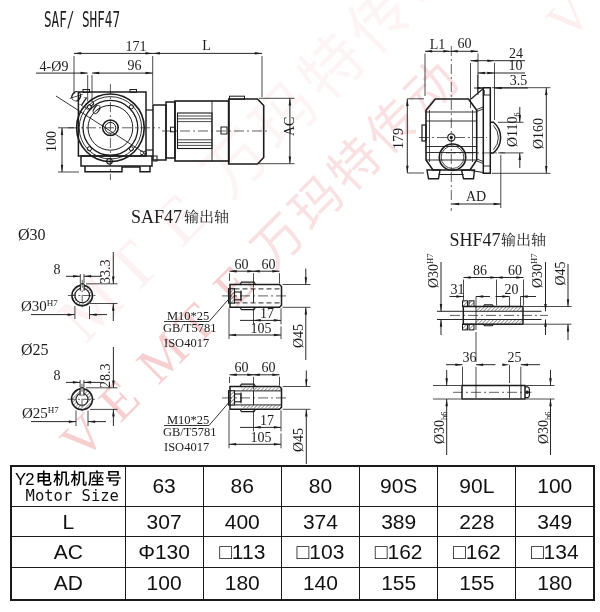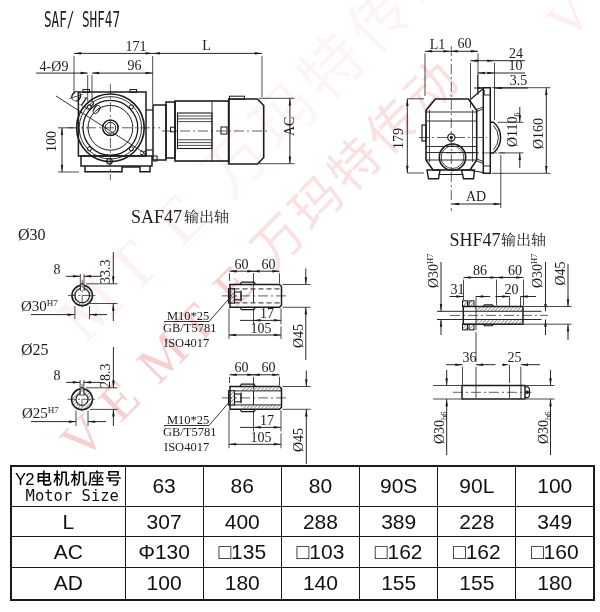--- a/index.html
+++ b/index.html
@@ -539,33 +539,33 @@
   <td>86</td>
   <td>80</td>
   <td>90S</td>
   <td>90L</td>
   <td>100</td>
  </tr>
  <tr style="height:30.2px">
   <td>L</td>
   <td>307</td>
   <td>400</td>
-  <td>288</td>
+  <td>374</td>
   <td>389</td>
   <td>228</td>
   <td>349</td>
  </tr>
  <tr style="height:30.1px">
   <td>AC</td>
   <td>Φ130</td>
-  <td>□135</td>
+  <td>□113</td>
   <td>□103</td>
   <td>□162</td>
   <td>□162</td>
-  <td>□160</td>
+  <td>□134</td>
  </tr>
  <tr style="height:32.2px">
   <td>AD</td>
   <td>100</td>
   <td>180</td>
   <td>140</td>
   <td>155</td>
   <td>155</td>
   <td>180</td>
  </tr>

